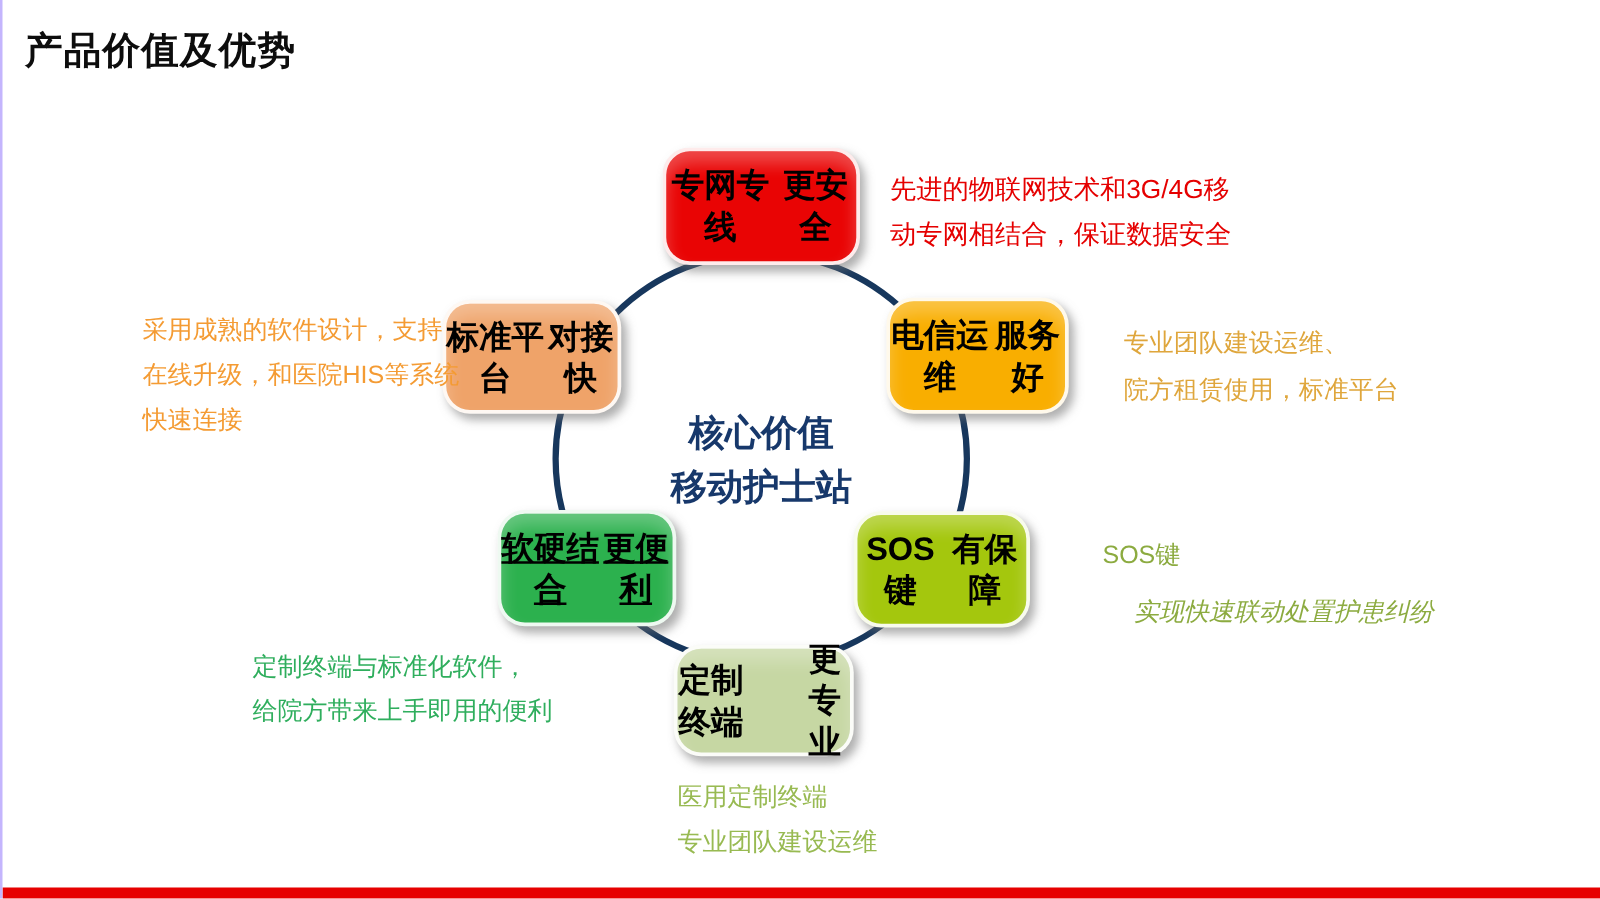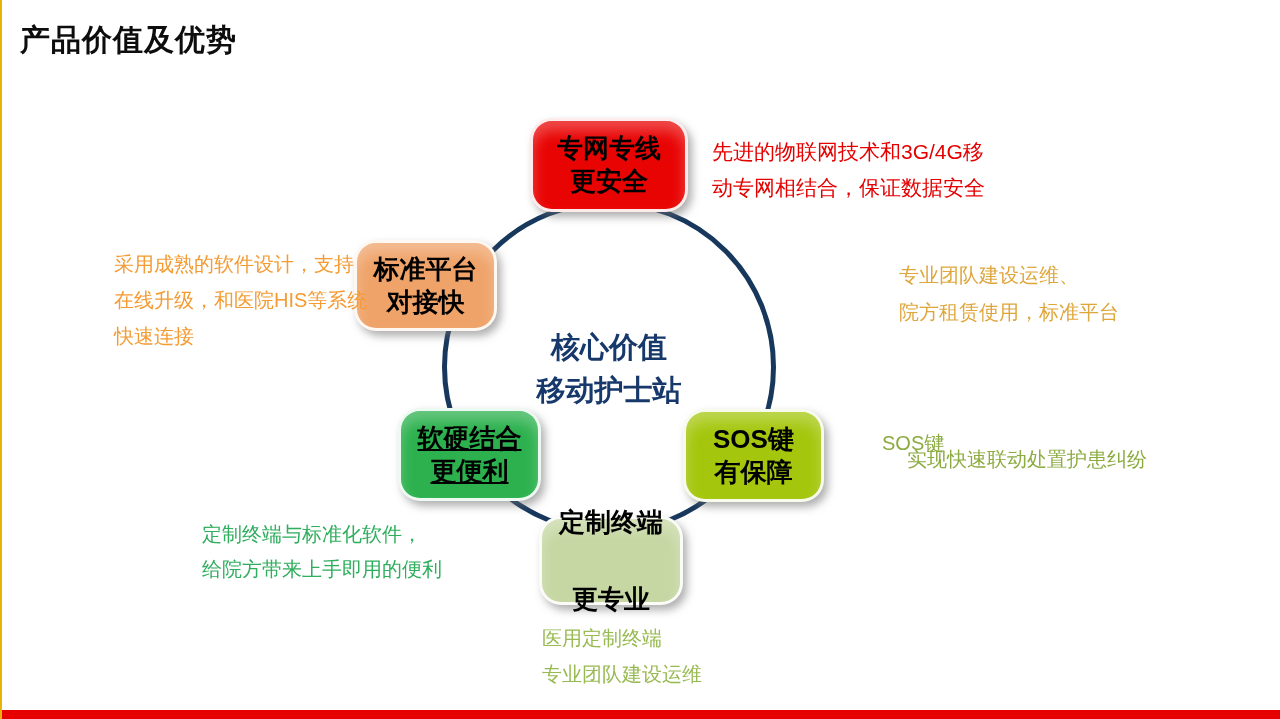--- a/index.html
+++ b/index.html
@@ -2,61 +2,61 @@
 <html><head>
 <meta charset="utf-8">
 <style>
   html,body{margin:0;padding:0;background:#fff;}
   .slide{
     position:relative;
     width:1280px;height:719px;
     background:#ffffff;
     overflow:hidden;
     font-family:"Liberation Sans","DejaVu Sans",sans-serif;
-    border-left:2px solid #eab308;
+    border-left:2px solid #c4b5fd;
     box-sizing:border-box;
   }
   .title{
     position:absolute;left:18px;top:20px;margin:0;
     font-size:30px;font-weight:900;color:#0d0d0d;
     letter-spacing:1px;
   }
   .diagram{position:absolute;left:0;top:0;width:1280px;height:719px;}
   .circle{
     position:absolute;left:440px;top:200px;width:334px;height:334px;
     border:5px solid #17375d;border-radius:50%;box-sizing:border-box;
     background:transparent;
   }
   .center-label{
     position:absolute;left:440px;top:326px;width:334px;
     text-align:center;font-size:29px;font-weight:900;line-height:43px;
     color:#17386b;
   }
   .node{
-    position:absolute;display:flex;flex-direction:column;
+    position:absolute;display:flex;flex-direction:row;
     align-items:center;justify-content:center;
     border-radius:22px;border:3px solid rgba(255,255,255,0.92);
     box-shadow:4px 5px 8px rgba(110,110,110,0.55), inset 0 10px 14px rgba(255,255,255,0.28);
     font-size:26px;font-weight:900;color:#000;line-height:33px;
     text-align:center;box-sizing:border-box;
   }
   .node-top        {left:528px;top:118px;width:158px;height:94px;}
   .node-upper-right{left:707px;top:238px;width:146px;height:93px;}
   .node-lower-right{left:681px;top:409px;width:141px;height:93px;}
   .node-bottom     {left:537px;top:516px;width:144px;height:89px;}
   .node-lower-left {left:396px;top:408px;width:143px;height:93px;}
   .node-upper-left {left:352px;top:240px;width:143px;height:91px;}
   .ann{position:absolute;white-space:pre-line;font-weight:400;}
   .ann-top-right {left:710px;top:134px;font-size:21px;line-height:36px;}
   .ann-right     {left:897px;top:257px;font-size:20px;line-height:37px;}
   .ann-upper-left{left:112px;top:246px;font-size:20px;line-height:36px;}
   .ann-lower-left{left:200px;top:518px;font-size:20px;line-height:35px;font-family:Liberation Mono, monospace;}
   .ann-bottom    {left:540px;top:620px;font-size:20px;line-height:36px;}
   .ann-sos-1{left:880px;top:430px;font-size:20px;position:absolute;}
-  .ann-sos-2{left:905px;top:446px;font-size:20px;position:absolute;}
+  .ann-sos-2{left:905px;top:476px;font-size:20px;position:absolute;font-style:italic;}
   .footer-bar{
     position:absolute;left:0;bottom:0;width:1280px;height:9px;
   }
 </style>
 </head>
 <body>
 
 <div class="slide">
   <h1 class="title">产品价值及优势</h1>
 
@@ -67,20 +67,24 @@
     <div class="center-label" style="color: rgb(23, 56, 107);">
       <div>核心价值</div>
       <div>移动护士站</div>
     </div>
 
     <div class="node node-top" style="background-color: rgb(233, 4, 4);">
       <div>专网专线</div>
       <div>更安全</div>
     </div>
 
+    <div class="node node-upper-right" style="background-color: rgb(249, 174, 0);">
+      <div>电信运维</div>
+      <div>服务好</div>
+    </div>
 
     <div class="node node-lower-right" style="background-color: rgb(164, 199, 13);">
       <div>SOS键</div>
       <div>有保障</div>
     </div>
 
     <div class="node node-bottom" style="background-color: rgb(198, 215, 163); gap: 44px;">
       <div>定制终端</div>
       <div>更专业</div>
     </div>

